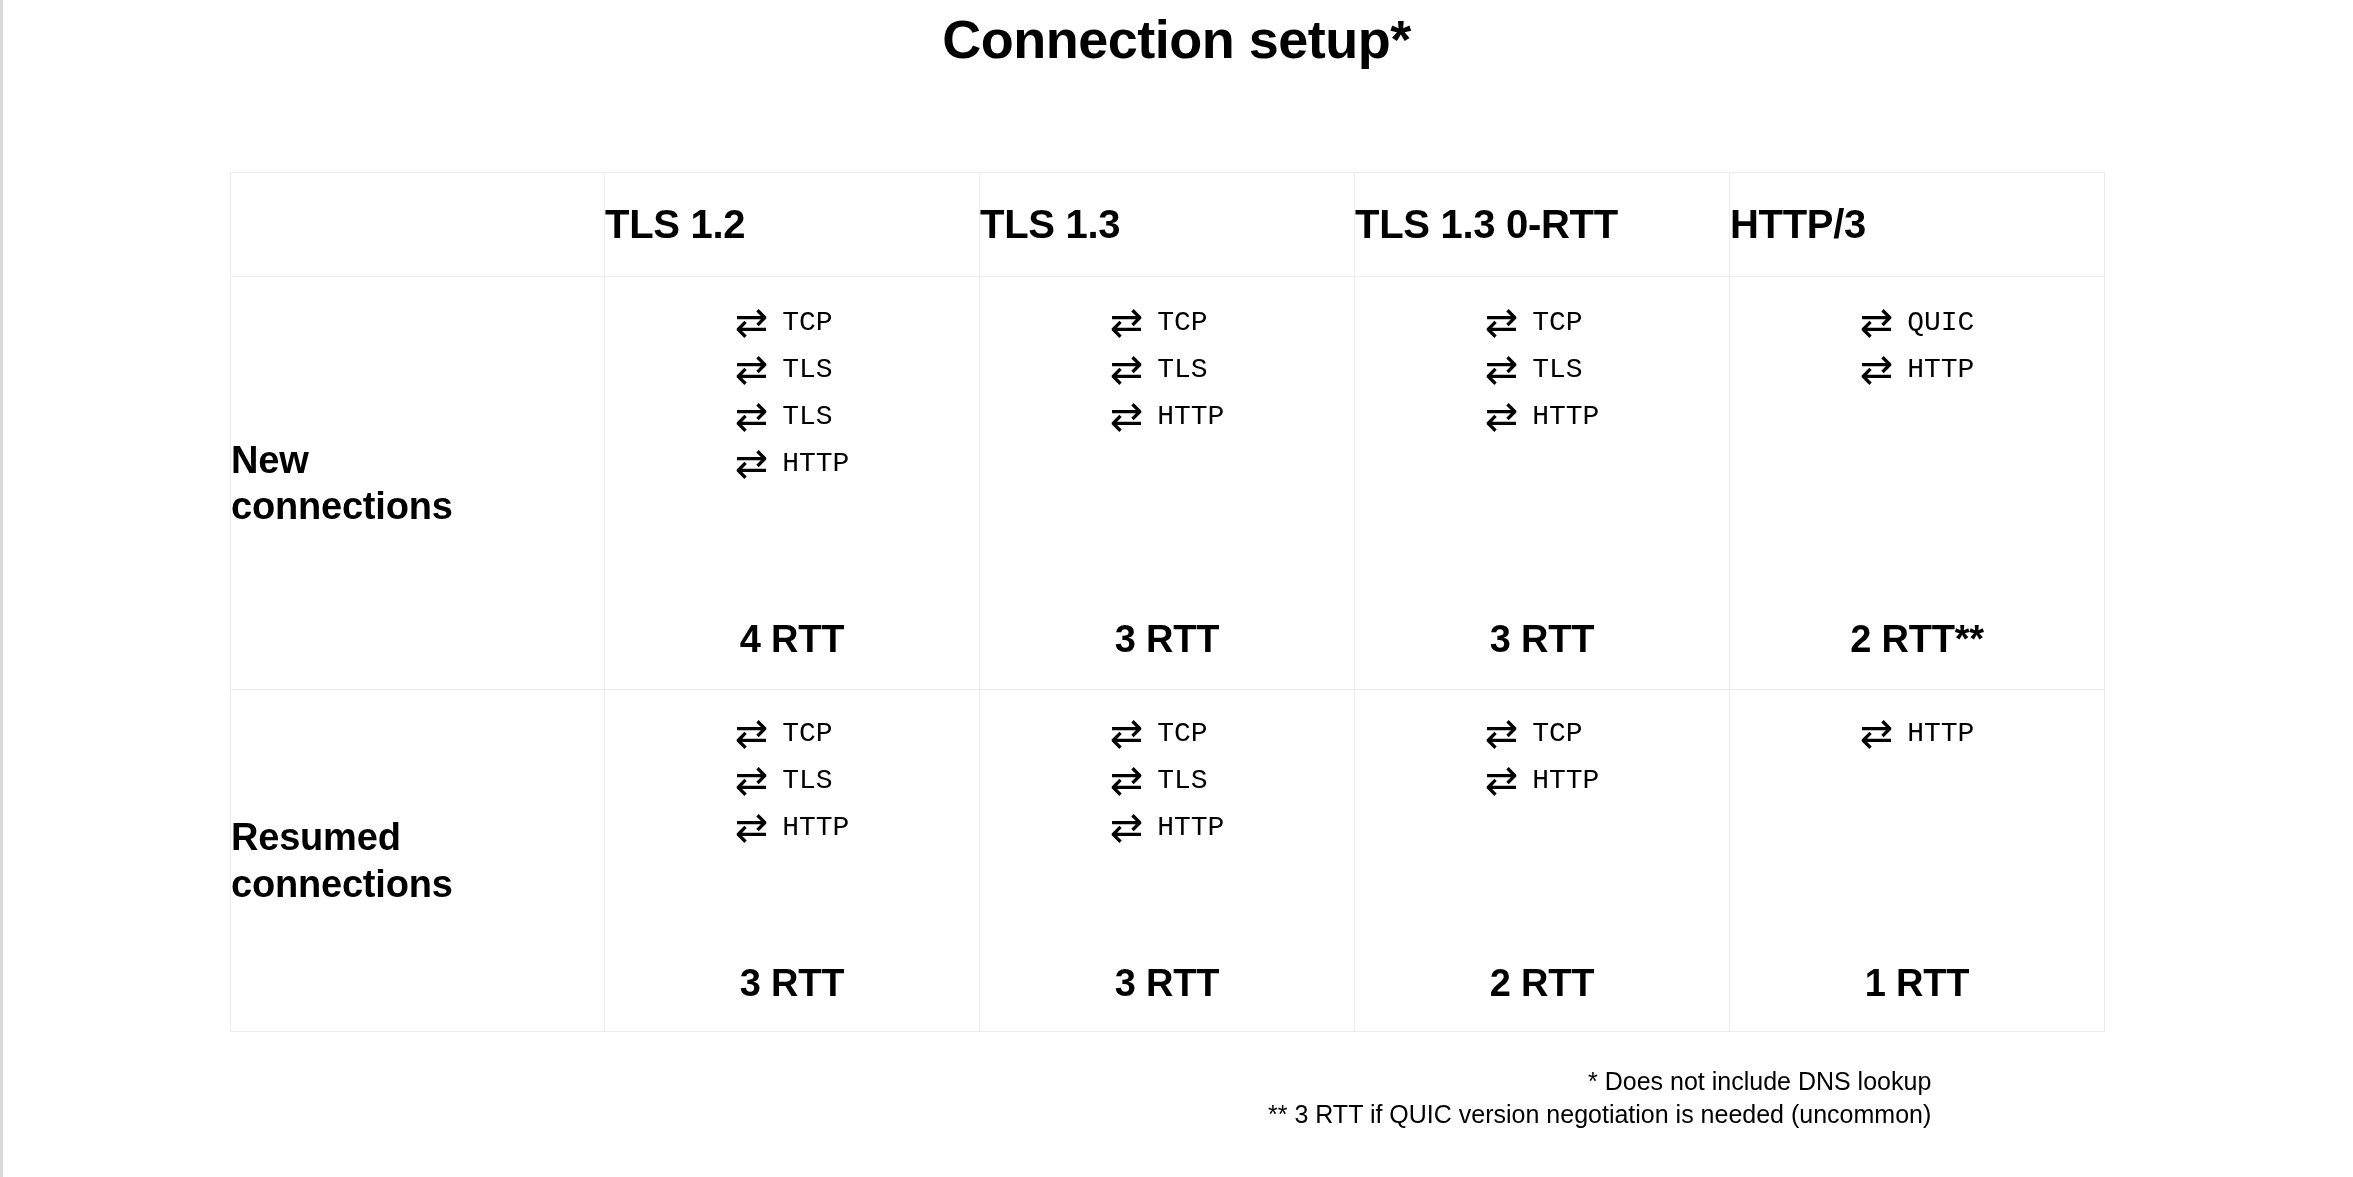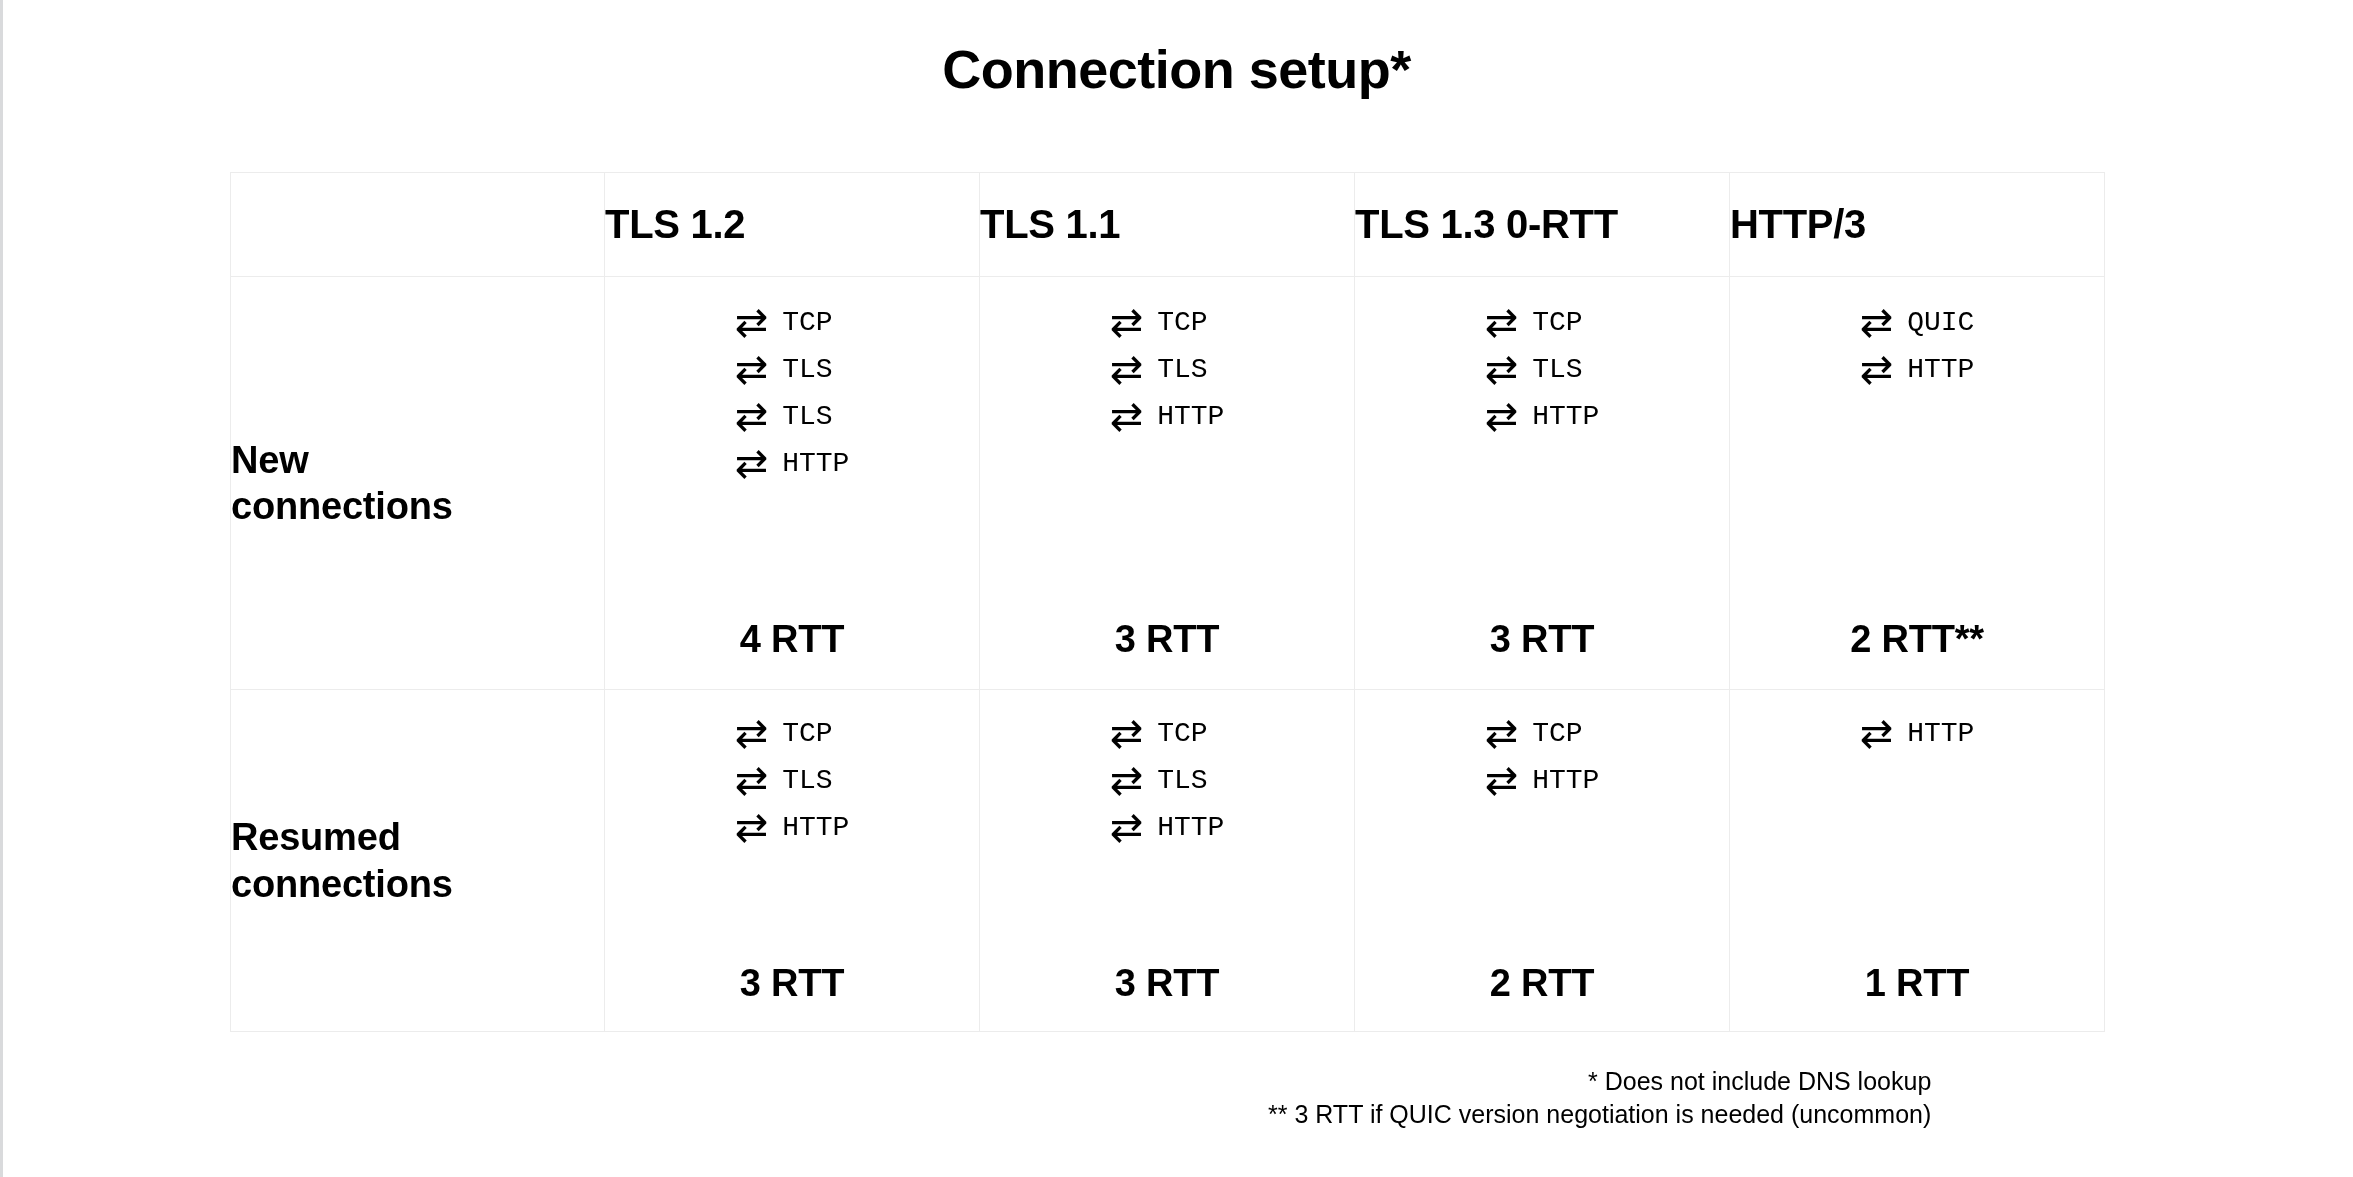--- a/index.html
+++ b/index.html
@@ -26,21 +26,21 @@
   }
 
   .slide {
     position: absolute;
     inset: 0;
   }
 
   .page-title {
     position: absolute;
     left: 0;
-    top: 40px;
+    top: 10px;
     width: 2353px;
     text-align: center;
     font-size: 54px;
     font-weight: bold;
     letter-spacing: -0.5px;
     line-height: 1.1;
   }
 
   .setup-table {
     position: absolute;
@@ -150,21 +150,21 @@
       <col class="c-label">
       <col class="c-col">
       <col class="c-col">
       <col class="c-col">
       <col class="c-col">
     </colgroup>
     <tbody>
       <tr class="header-row">
         <td class="header-blank"></td>
         <td class="header-cell">TLS 1.2</td>
-        <td class="header-cell">TLS 1.1</td>
+        <td class="header-cell">TLS 1.3</td>
         <td class="header-cell">TLS 1.3 0-RTT</td>
         <td class="header-cell">HTTP/3</td>
       </tr>
 
       <tr class="row-new">
         <td class="row-label">
           <div>New</div>
           <div>connections</div>
         </td>
 

